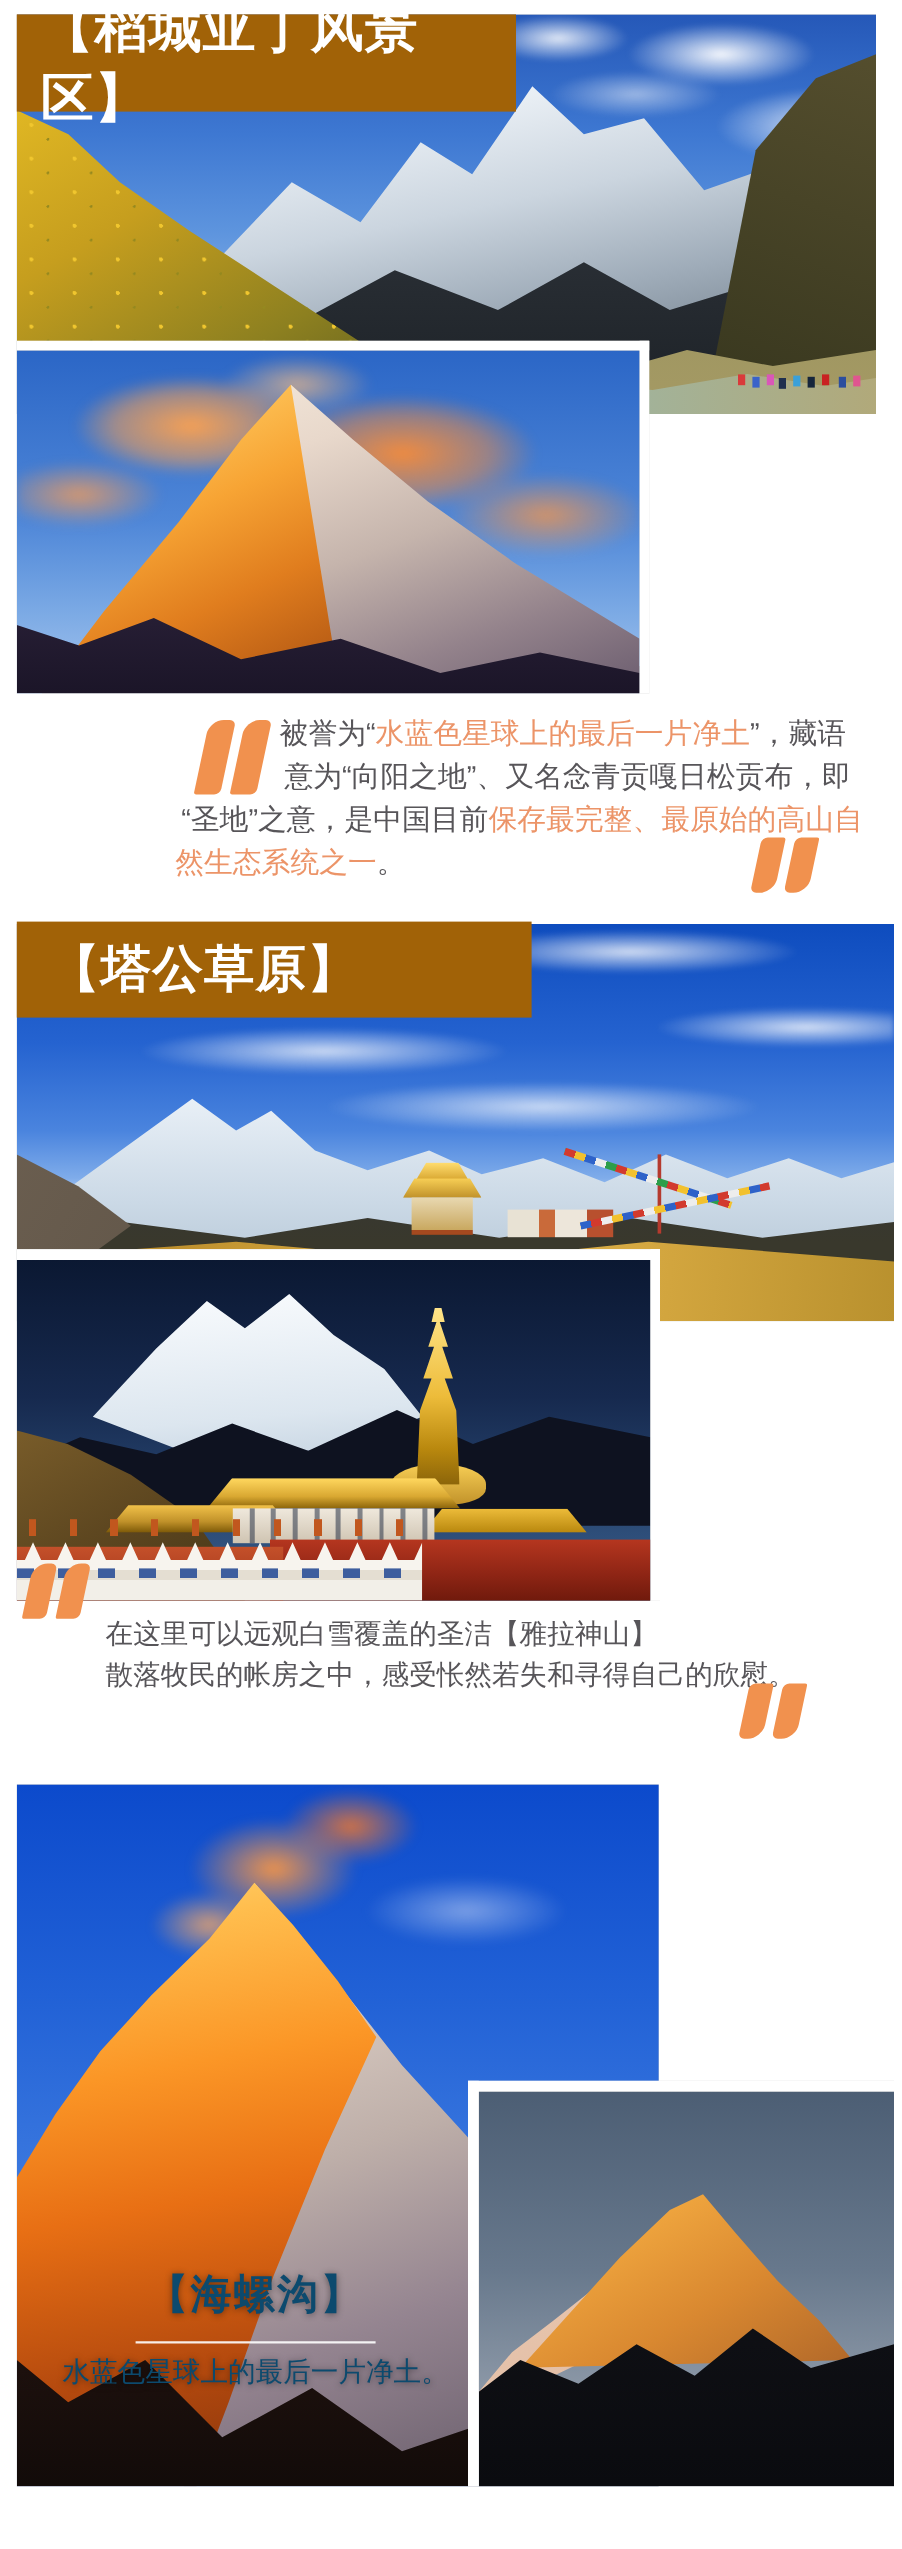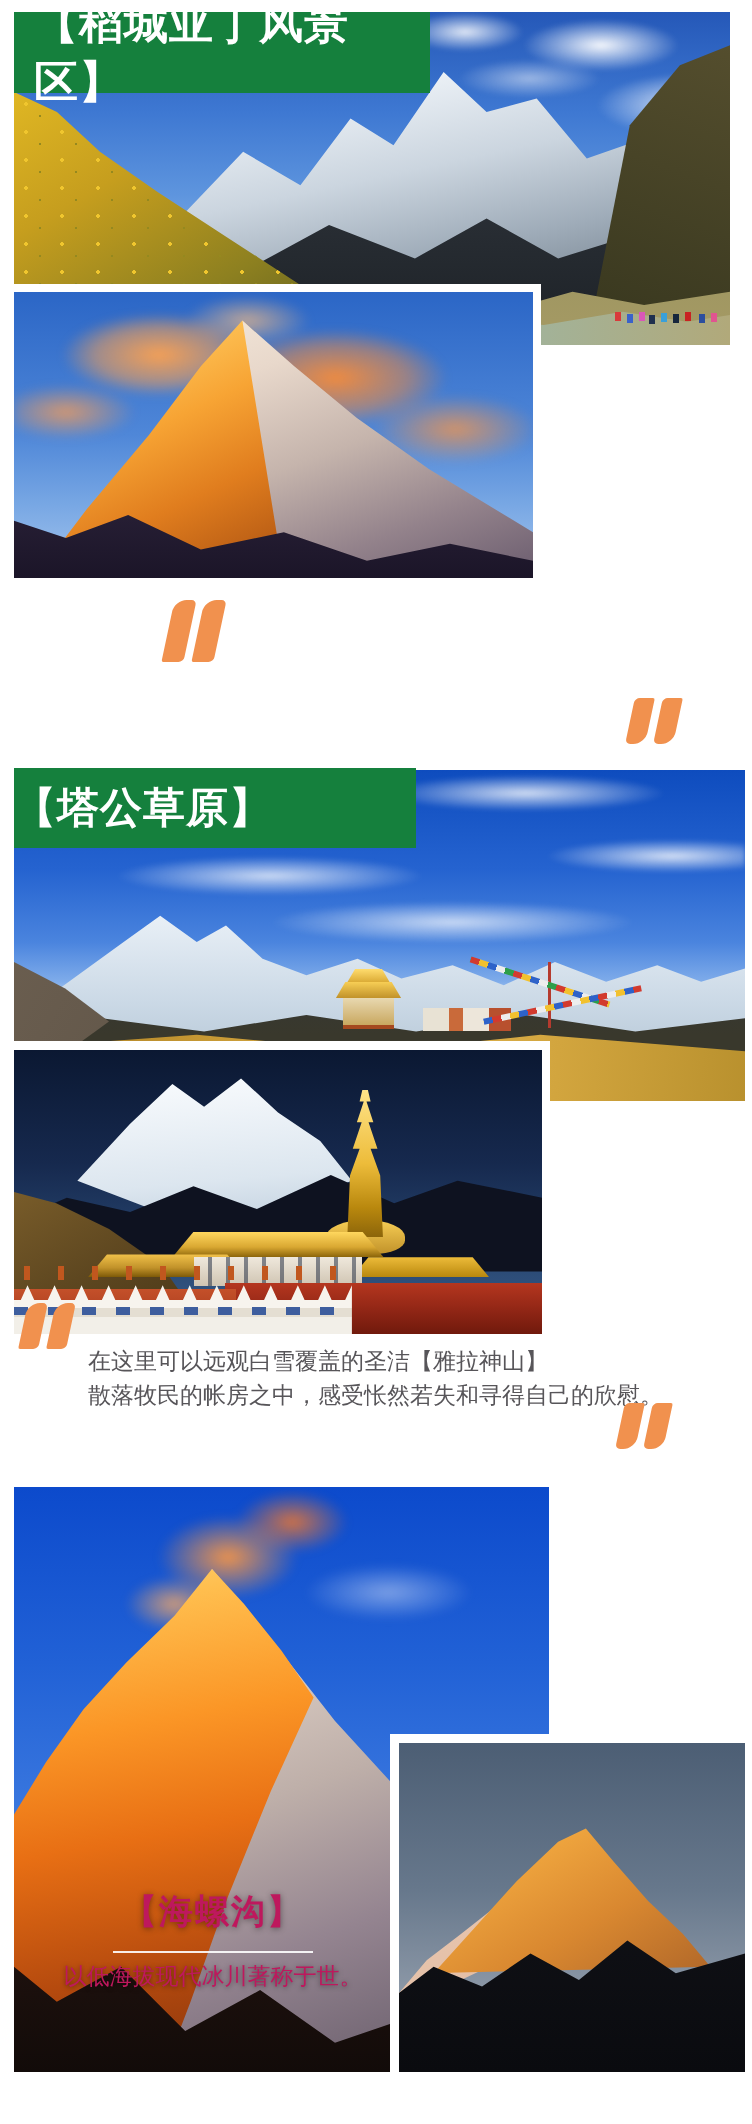--- a/index.html
+++ b/index.html
@@ -3,24 +3,24 @@
 <meta charset="utf-8">
 <style>
   html,body{margin:0;padding:0;background:#fff;}
   .page{position:relative;width:752px;height:2124px;background:#FFFFFF;
         font-family:"Liberation Sans",sans-serif;overflow:hidden;}
   .photo{position:absolute;overflow:hidden;background:#ccc;}
   .layer{position:absolute;inset:0;}
   .spot{position:absolute;}
 
   
-  .banner{position:absolute;background:#15803d;color:#FFF;font-weight:bold;
+  .banner{position:absolute;background:#a16207;color:#FFF;font-weight:bold;
           display:flex;align-items:center;letter-spacing:1px;z-index:5;}
   #banner1{left:14px;top:12px;width:396px;height:81px;padding-left:20px;font-size:44px;}
-  #banner2{left:14px;top:768px;width:402px;height:80px;font-size:42px;}
+  #banner2{left:14px;top:768px;width:402px;height:80px;padding-left:27px;font-size:42px;}
 
   
   .qmark{position:absolute;display:flex;gap:8px;z-index:6;}
   .qmark i{display:block;width:20px;height:46px;background:#F1914E;
            transform:skewX(-12deg);border-radius:12px 5px 5px 2px;}
   .qmark.lg i{height:62px;width:22px;}
   .qmark.close{transform:rotate(180deg);}
   #q1mark-open{left:168px;top:600px;}
   #q1mark-close{left:630px;top:698px;}
   #q2mark-open{left:23px;top:1303px;}
@@ -164,21 +164,21 @@
     radial-gradient(ellipse 80px 45px at 52% 6%,rgba(242,120,45,.85),transparent 70%),
     radial-gradient(ellipse 70px 40px at 30% 20%,rgba(250,170,100,.8),transparent 70%),
     radial-gradient(ellipse 120px 40px at 70% 18%,rgba(220,230,250,.5),transparent 70%);
     filter:blur(4px);}
   #p5-flame{clip-path:polygon(0 100%,0 56%,6% 47%,13% 38%,21% 30%,30% 22%,37% 14%,43% 20%,50% 28%,56% 36%,48% 52%,40% 70%,33% 88%,28% 100%);
     background:linear-gradient(170deg,#FFE18C 5%,#FFBE4E 20%,#FB9626 38%,#E86F14 55%,#B54A0E 75%,#7E300C 95%);}
   #p5-snowside{clip-path:polygon(37% 14%,48% 26%,60% 40%,72% 52%,84% 64%,94% 74%,100% 80%,100% 100%,26% 100%);
     background:linear-gradient(160deg,#F7EDE2 8%,#E0D2C8 30%,#BEAFA9 52%,#948490 72%,#5E5462 100%);}
   #p5-dark{clip-path:polygon(0 100%,0 82%,8% 88%,20% 82%,32% 93%,46% 86%,60% 95%,76% 90%,100% 96%,100% 100%);
     background:linear-gradient(180deg,#4A2C1A,#241410 70%,#120B09);}
-  #p5-caption{position:absolute;left:0;top:402px;width:398px;text-align:center;color:#be185d;z-index:3;}
+  #p5-caption{position:absolute;left:0;top:402px;width:398px;text-align:center;color:#0c4a6e;z-index:3;}
   .cap-title{font-size:34px;font-weight:bold;letter-spacing:2px;text-shadow:0 1px 6px rgba(0,0,0,.45);}
   .cap-divider{width:200px;height:0;border-top:2px solid rgba(255,255,255,.9);margin:16px auto 10px;}
   .cap-line{font-size:23px;line-height:27px;text-shadow:0 1px 5px rgba(0,0,0,.5);white-space:nowrap;}
 
   
   #p6-sky{background:linear-gradient(180deg,#4C5E74 0%,#67788C 45%,#8B97A6 75%,#A8B1BC 100%);}
   #p6-snowleft{clip-path:polygon(0 76%,8% 66%,18% 58%,30% 48%,26% 68%,10% 76%);
     background:linear-gradient(150deg,#EFD2BC,#D9AE94);}
   #p6-peak{clip-path:polygon(10% 70%,22% 56%,34% 42%,46% 30%,54% 26%,62% 36%,72% 48%,82% 58%,90% 68%,8% 70%);
     background:linear-gradient(150deg,#F7C468 15%,#EFA53E 35%,#D98830 55%,#B56B2A 75%,#8C5224 95%);}
@@ -211,20 +211,26 @@
     <i class="layer" id="p2-clouds"></i>
     <i class="layer" id="p2-peak"></i>
     <i class="layer" id="p2-snowflank"></i>
     <i class="layer" id="p2-rocks"></i>
   </div>
 
   <div class="qmark lg" id="q1mark-open">
       <i></i>
       <i></i>
     </div>
+  <div class="qtext" id="q1text">
+    <div class="qline q1l1"><span>被誉为“</span><span class="hl">水蓝色星球上的最后一片净土</span><span>”，藏语</span></div>
+    <div class="qline q1l2"><span>意为“向阳之地”、又名念青贡嘎日松贡布，即</span></div>
+    <div class="qline q1l3"><span>“圣地”之意，是中国目前</span><span class="hl">保存最完整、最原始的高山自</span></div>
+    <div class="qline"><span class="hl">然生态系统之一</span><span>。</span></div>
+  </div>
   <div class="qmark close" id="q1mark-close">
       <i></i>
       <i></i>
     </div>
 
   <div class="photo" id="photo3">
     <i class="layer" id="p3-sky"></i>
     <i class="layer" id="p3-clouds"></i>
     <i class="layer" id="p3-range"></i>
     <i class="layer" id="p3-hills"></i>
@@ -275,21 +281,21 @@
 
   <div class="photo" id="photo5">
     <i class="layer" id="p5-sky"></i>
     <i class="layer" id="p5-clouds"></i>
     <i class="layer" id="p5-snowside"></i>
     <i class="layer" id="p5-flame"></i>
     <i class="layer" id="p5-dark"></i>
     <div id="p5-caption">
       <div class="cap-title">【海螺沟】</div>
       <div class="cap-divider"></div>
-      <div class="cap-line">以低海拔现代冰川著称于世。</div>
+      <div class="cap-line">水蓝色星球上的最后一片净土。</div>
     </div>
   </div>
 
   <div class="photo" id="photo6">
     <i class="layer" id="p6-sky"></i>
     <i class="layer" id="p6-snowleft"></i>
     <i class="layer" id="p6-peak"></i>
     <i class="layer" id="p6-fg"></i>
   </div>
 

